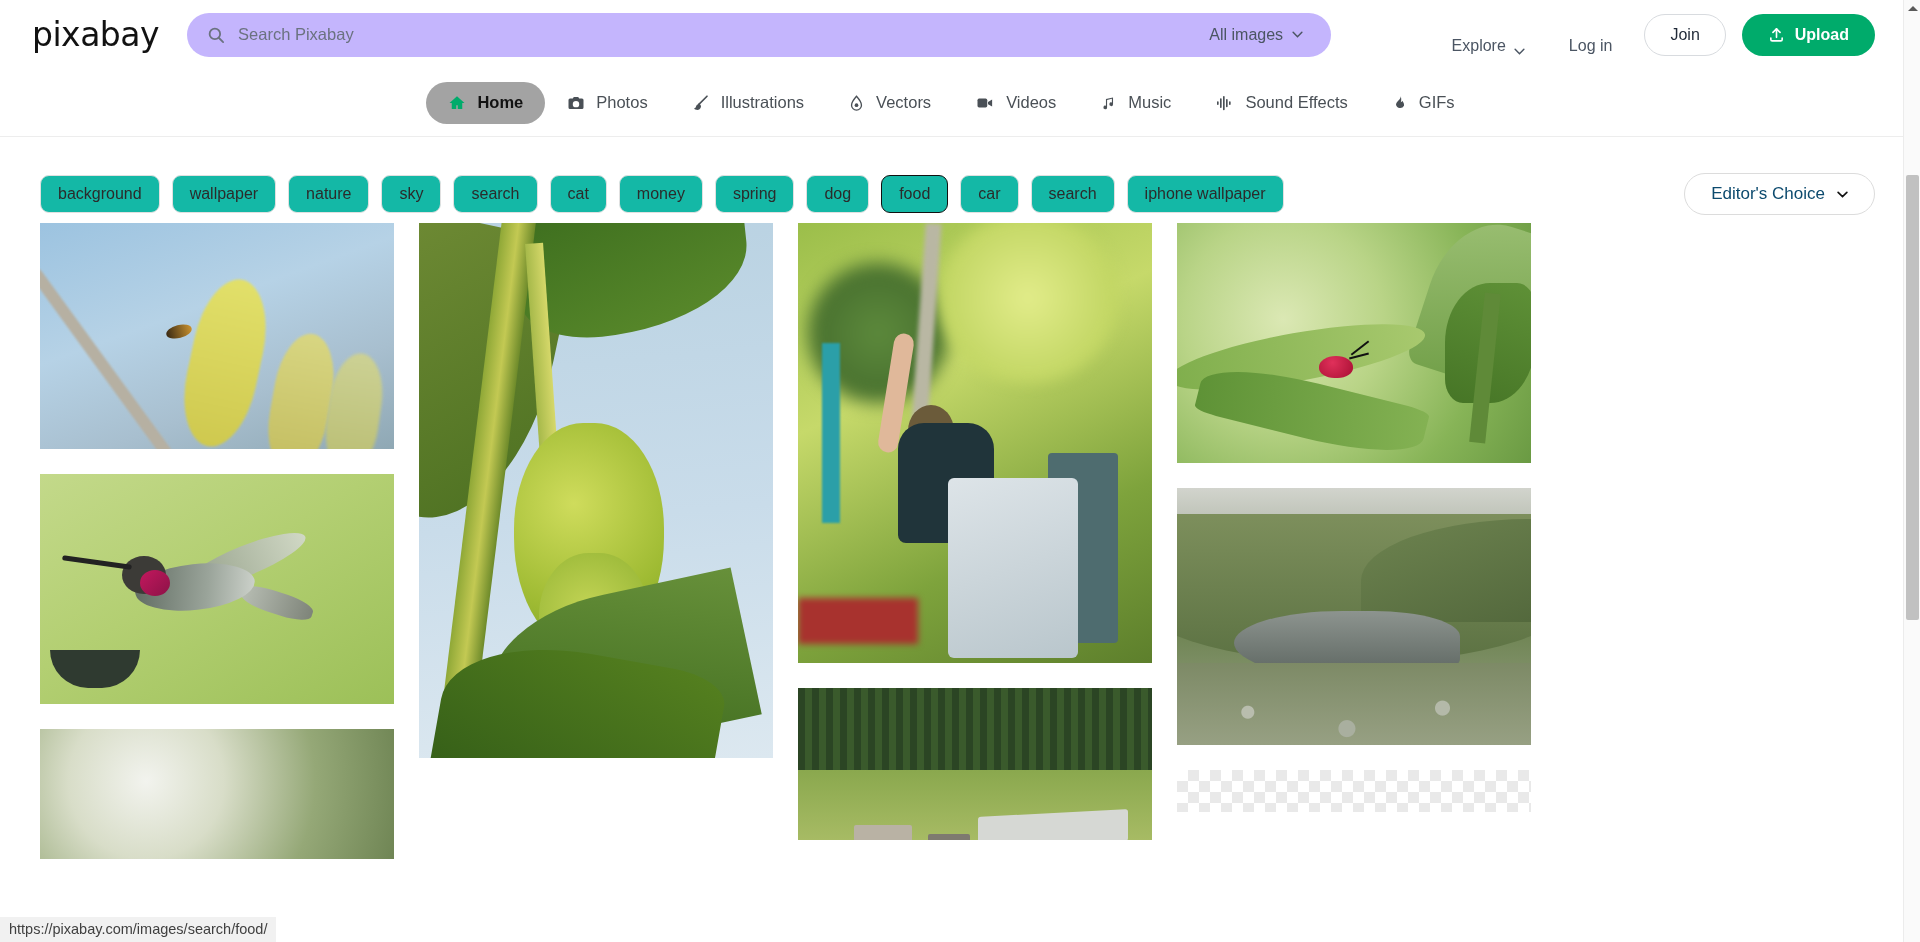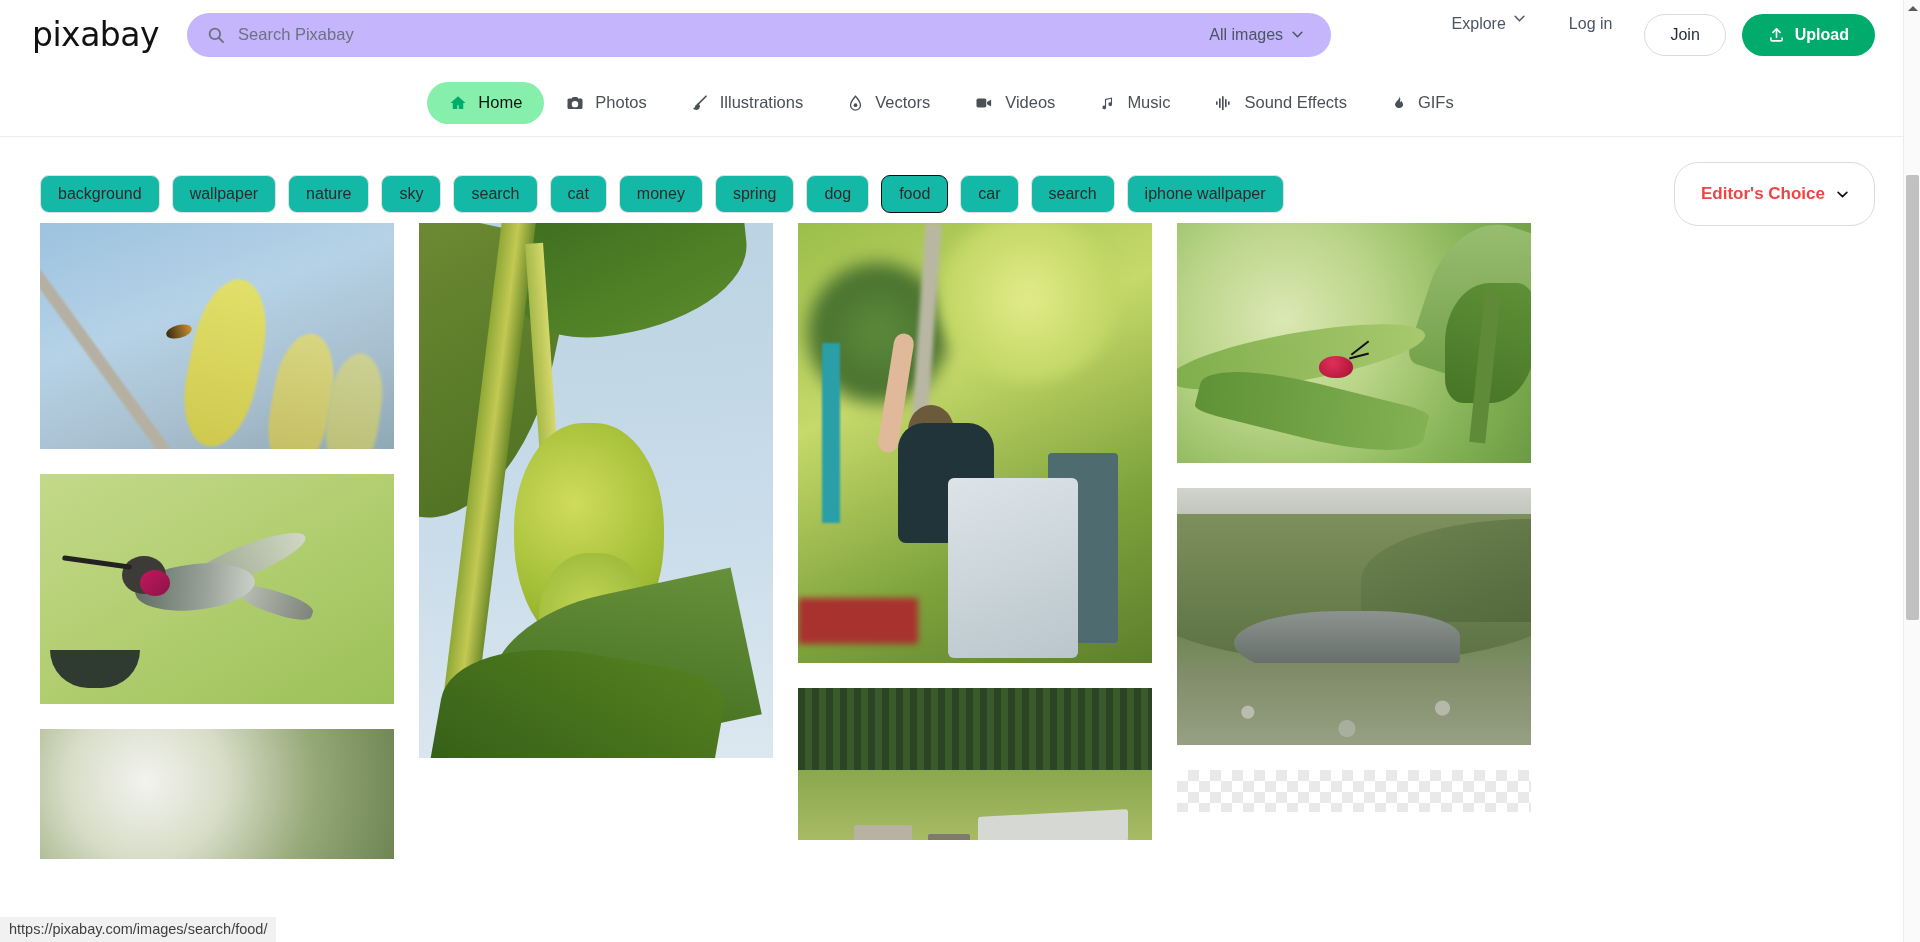--- a/index.html
+++ b/index.html
@@ -51,21 +51,21 @@
   .filter-select {
     display: flex; align-items: center; gap: 9px;
     font-size: 16px; color: #4b5563;
     padding: 0 22px 0 14px;
     height: 40px; cursor: pointer;
     white-space: nowrap;
   }
   .hdr-right { display: flex; align-items: center; margin-left: auto; gap: 0; }
   .hdr-link {
     font-size: 16px; color: #4b5563;
-    display: flex; align-items: flex-start; gap: 8px;
+    display: flex; align-items: flex-end; gap: 8px;
     padding: 0 22px; height: 40px; cursor: pointer; white-space: nowrap;
   }
   .btn-join {
     font-size: 16px; color: #1f2937;
     border: 1px solid #d8dbdf; border-radius: 22px;
     height: 42px; padding: 0 25px;
     display: flex; align-items: center; cursor: pointer;
     margin-left: 10px; background: #fff; white-space: nowrap;
   }
   .btn-upload {
@@ -84,44 +84,44 @@
     gap: 0px;
     border-bottom: 1px solid #ededed;
     background: #fff;
   }
   .tab {
     display: flex; align-items: center; gap: 11px;
     font-size: 16.5px; color: #4a5056;
     height: 42px; padding: 0 22px;
     border-radius: 21px; cursor: pointer; white-space: nowrap;
   }
-  .tab.active { background: #86efac; color: #121212; font-weight: 400; }
+  .tab.active { background: #a3a3a3; color: #121212; font-weight: 700; }
   .tab svg { flex: 0 0 auto; }
 
   
   .chipbar {
     display: flex; align-items: center;
     padding: 28px 28px 0 40px;
     gap: 12px;
     height: 86px;
   }
   .chip {
     border: 1px solid #e0e0e0; border-radius: 9px;
     height: 38px; padding: 0 17px;
     display: flex; align-items: center;
     font-size: 16px; color: #2b2b2b;
     background: #14b8a6; cursor: pointer; white-space: nowrap;
   }
   .chip.hovered { border-color: #111; }
   .editors {
     margin-left: auto;
     border: 1px solid #dcdcdc; border-radius: 24px;
-    height: 64px; padding: 0 26px;
+    height: 42px; padding: 0 26px;
     display: flex; align-items: center; gap: 12px;
-    font-size: 17px; color: #ef4444; font-weight: 700;
+    font-size: 17px; color: #0c4a6e; font-weight: 400;
     background: #fff; cursor: pointer; white-space: nowrap;
   }
 
   
   .grid {
     display: flex;
     gap: 25px;
     padding: 0 40px;
     align-items: flex-start;
   }

